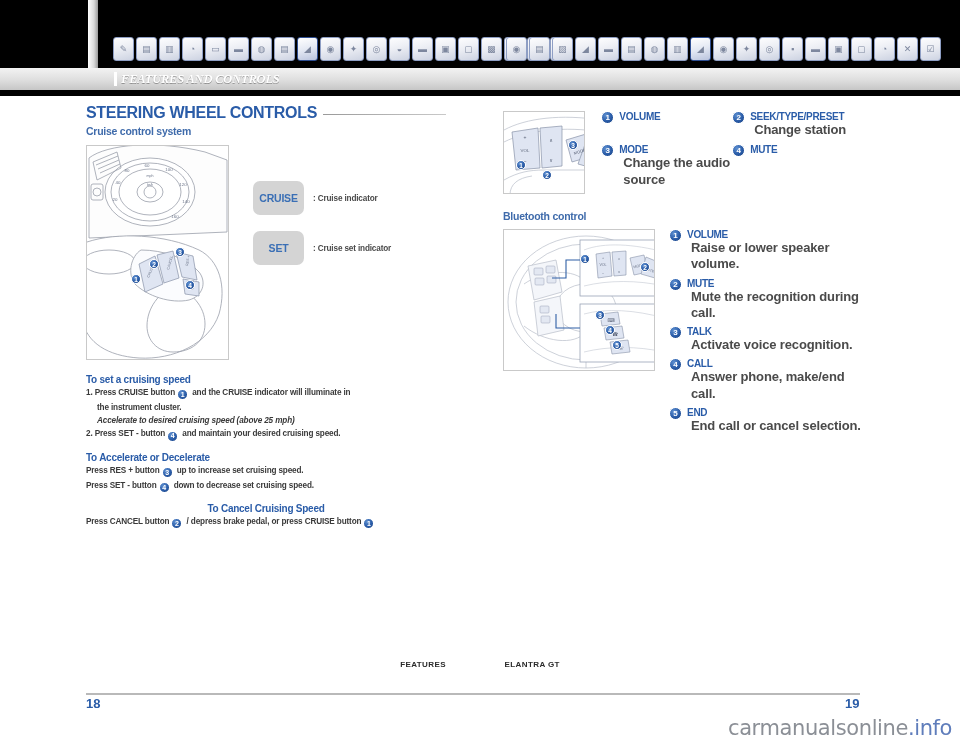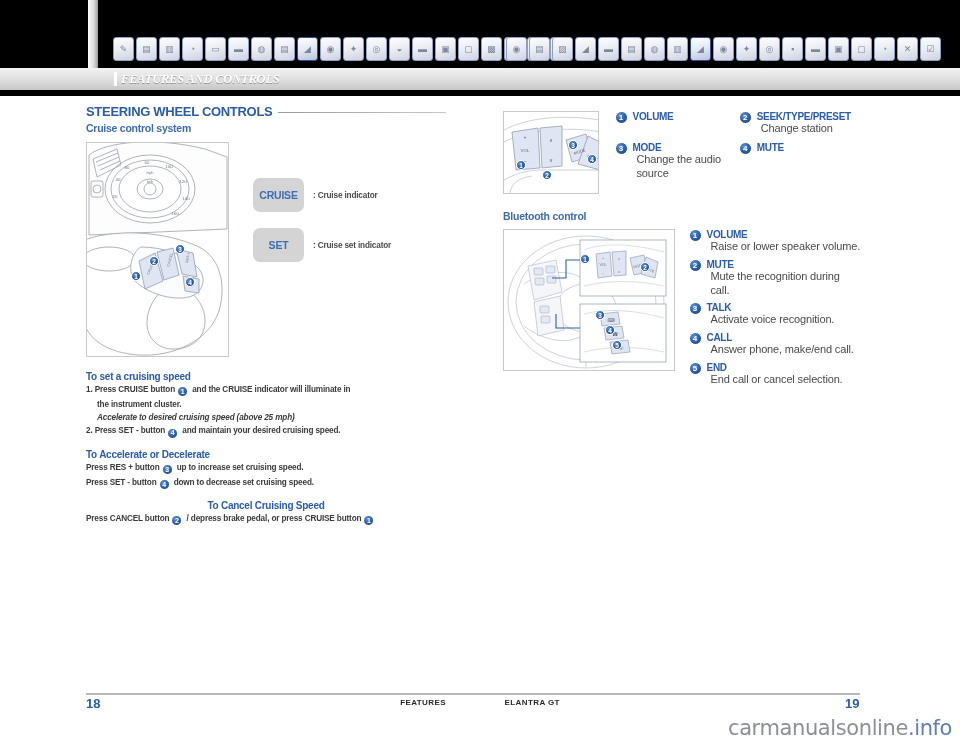--- a/index.html
+++ b/index.html
@@ -75,21 +75,21 @@
   }
 
   
   .col { position: absolute; top: 104px; }
   .col-left  { left: 86px;  width: 360px; }
   .col-right { left: 503px; width: 358px; }
 
   
   .h1-row { display: flex; align-items: center; gap: 6px; }
   .h1 {
-    color: #2a5ca8; font-weight: bold; font-size: 13px;
+    color: #2a5ca8; font-weight: bold; font-size: 16px;
     letter-spacing: -0.3px; white-space: nowrap;
   }
   .h1-rule {
     flex: 1 1 auto; height: 1px;
     background: linear-gradient(to right,#9a9a9a,#c9c9c9);
     margin-top: 2px;
   }
   .h2 {
     color: #3f6bab; font-weight: bold; font-size: 10.5px;
     letter-spacing: -0.25px; margin-top: 3px;
@@ -144,37 +144,37 @@
     background: radial-gradient(circle at 35% 30%, #5d8fd0 0%, #2a5ca8 55%, #1d4582 100%);
     color:#fff; font-size:6.5px; font-weight:bold;
     display:flex; align-items:center; justify-content:center;
     border: 0.5px solid #fff;
   }
 
   
   .legend { display: grid; grid-template-columns: 1fr 1fr; row-gap: 6px; }
   .legend-item { display: flex; align-items: flex-start; gap: 3px; }
   .legend-title { color:#2a5ca8; font-weight:bold; font-size:10px; letter-spacing:-0.3px; }
-  .legend-desc { font-size:11px; color:#4a4a4a; font-weight:normal; letter-spacing:-0.15px; line-height:1.25; }
+  .legend-desc { font-size:13px; color:#4a4a4a; font-weight:bold; letter-spacing:-0.15px; line-height:1.25; }
 
   .legend-col { display:flex; flex-direction:column; gap:5px; }
 
   
   .footer-rule {
     position: absolute; left: 86px; top: 693px; width: 774px; height: 2px;
     background: #b9b9b9;
   }
   .pg {
     position: absolute; top: 696px;
     color: #2a5ca8; font-weight: bold; font-size: 13px;
   }
   .pg-left  { left: 86px; }
   .pg-right { left: 845px; }
   .footer-center {
-    position: absolute; top: 698px; left: 0; width: 960px;
+    position: absolute; top: 660px; left: 0; width: 960px;
     text-align: center; font-size: 8px; color: #2b2b2b; font-weight: bold;
     letter-spacing: 0.4px;
   }
   .footer-center span { margin: 0 28px; }
 
   .watermark {
     position: absolute; right: 8px; bottom: 2px;
     font-size: 21px; color: #8b8f96; letter-spacing: -0.4px;
     font-family: "DejaVu Sans", sans-serif;
   }

